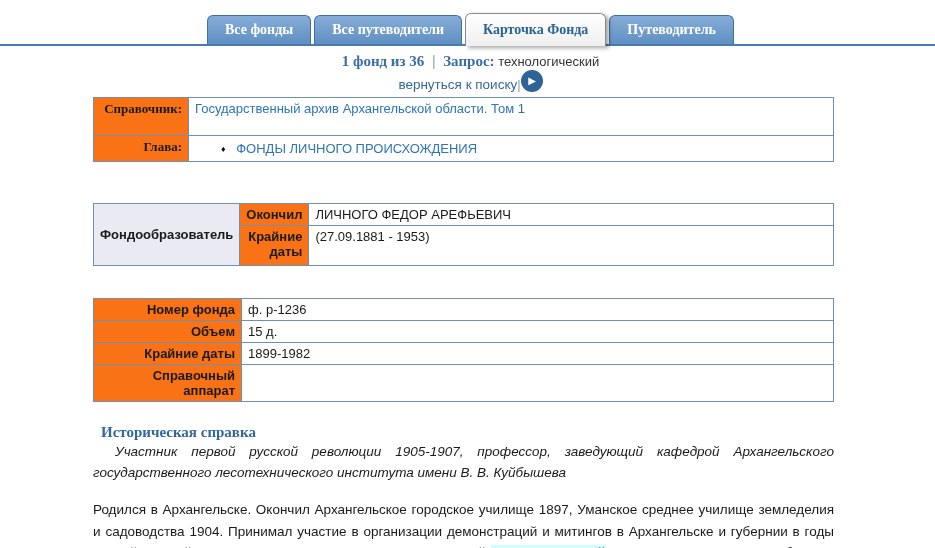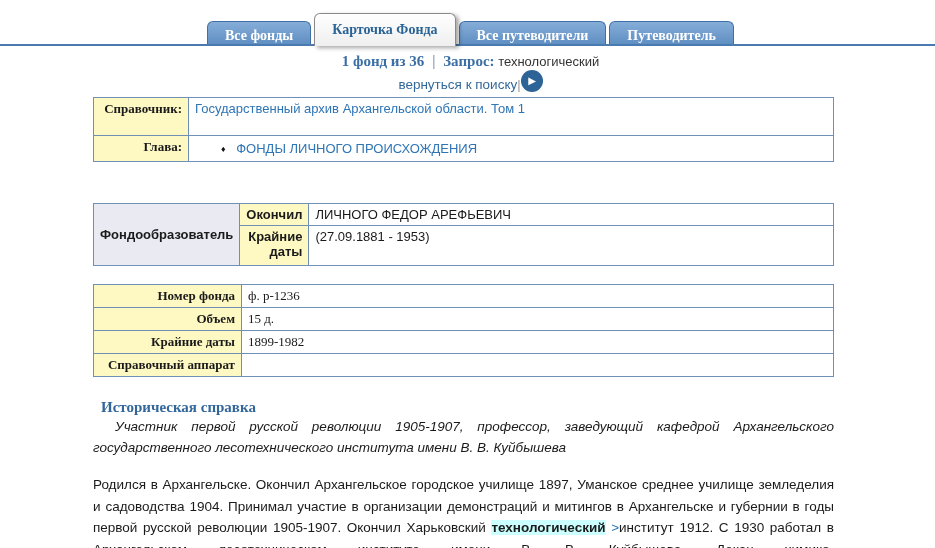--- a/index.html
+++ b/index.html
@@ -20,21 +20,21 @@
     border: 1px solid #3e6fa5;
     border-bottom: none;
     border-radius: 6px 6px 0 0;
     color: #fff;
     font-family: "Liberation Serif", serif;
     font-weight: bold;
     font-size: 14px;
     padding: 6px 17px 5px 17px;
     white-space: nowrap;
     cursor: pointer;
-    height: 23px;
+    height: 29px;
   }
   .tab.active {
     background: linear-gradient(#ffffff, #efefef);
     color: #2a6496;
     margin-bottom: -2px;
     height: 33px;
     padding-top: 8px;
     border-color: #8a8a8a;
     box-shadow: 3px 2px 4px rgba(0,0,0,0.35);
     position: relative;
@@ -72,21 +72,21 @@
   }
   .next-btn span { color: #fff; font-size: 10px; line-height: 1; margin-left: 1px; }
 
   
   .content { margin: 18px 0 0 93px; width: 741px; }
 
   table { border-collapse: collapse; width: 100%; }
   table, td { border: 1px solid #6f8fb4; }
   td { font-size: 13px; padding: 3px 6px; }
   td.lbl {
-    background: #fef9c3;
+    background: #f97316;
     font-weight: bold;
     text-align: right;
     color: #1a1a1a;
     white-space: normal;
   }
 
   
   .t1 td.lbl {
     font-family: "Liberation Serif", serif;
     width: 95px;
@@ -107,21 +107,21 @@
     text-align: left;
     font-size: 13px;
     margin-left: 11px;
   }
   .t2 td.lbl { width: 68px; }
   .t2 tr.r1 td { height: 22px; }
   .t2 tr.r2 td { height: 40px; vertical-align: top; }
   .t2 tr.r2 td.lbl { vertical-align: top; }
 
   
-  .t3 { margin-top: 18px; font-family: Liberation Serif, serif; }
+  .t3 { margin-top: 32px; }
   .t3 td.lbl { width: 148px; }
   .t3 td { height: 20px; }
 
   
   .hist-heading {
     margin: 22px 0 0 8px;
     font-family: "Liberation Serif", serif;
     font-weight: bold;
     font-size: 15px;
     color: #336699;
@@ -143,22 +143,22 @@
     color: #1a1a1a;
   }
   .hl { background: #ccffff; font-weight: bold; }
   .nav-arrow { color: #2e75b5; cursor: pointer; text-decoration: none; }
 </style>
 </head>
 <body>
 
 <div class="tabbar">
   <div class="tab">Все фонды</div>
+  <div class="tab">Все путеводители</div>
   <div class="tab active">Карточка Фонда</div>
-  <div class="tab">Все путеводители</div>
   <div class="tab">Путеводитель</div>
 </div>
 
 <div class="querybar">
   <div class="q-left">
     <span class="q-strong">1 фонд из 36</span>
     <span class="q-sep">|</span>
     <span class="q-strong">Запрос:</span>
     <span class="q-value">технологический</span>
   </div>

